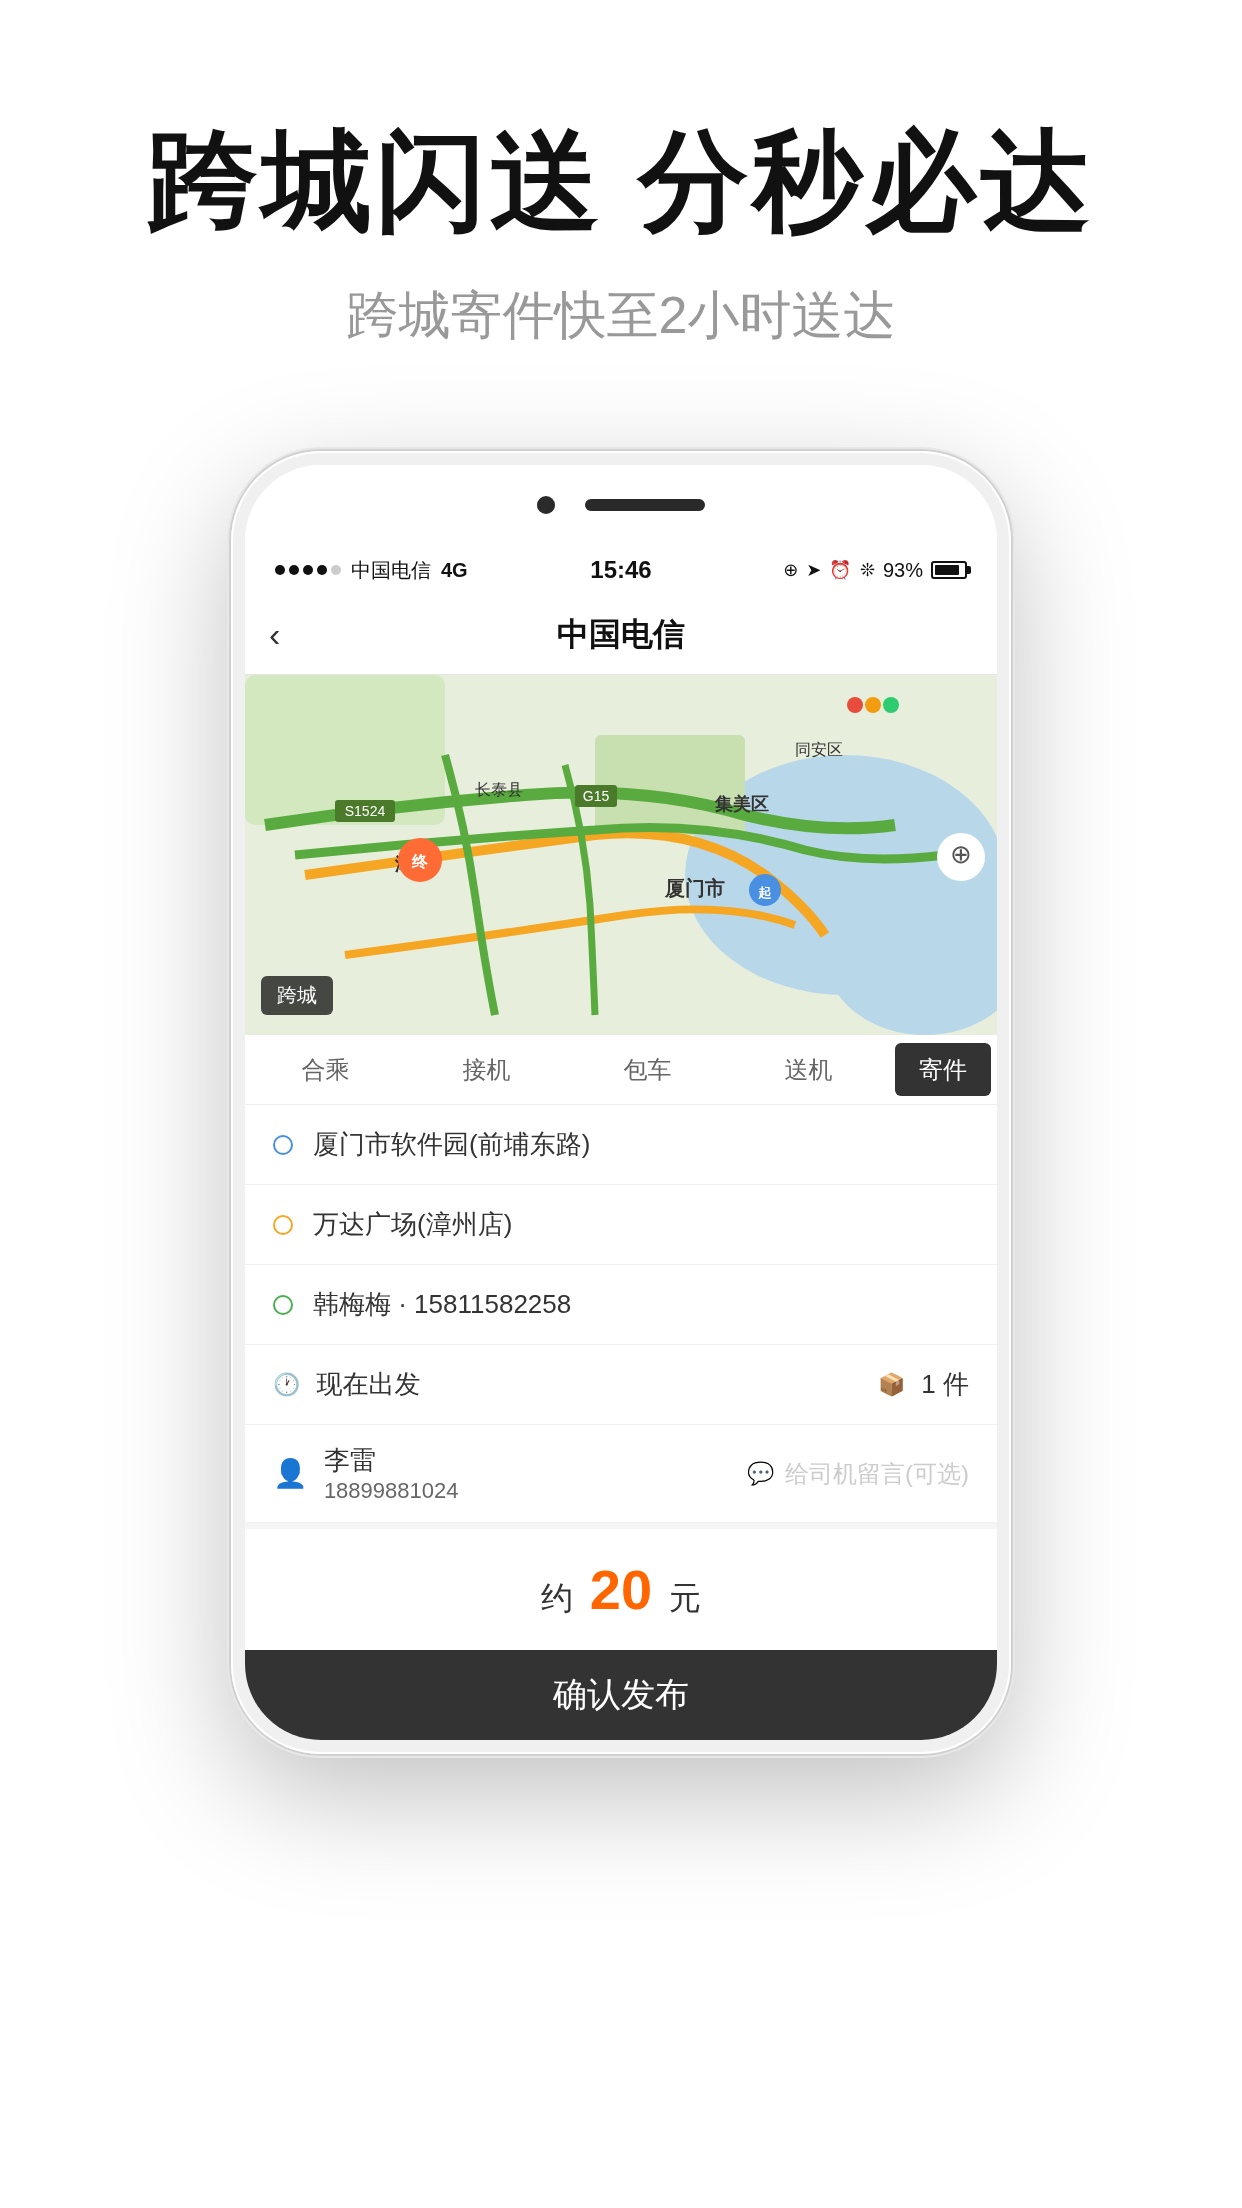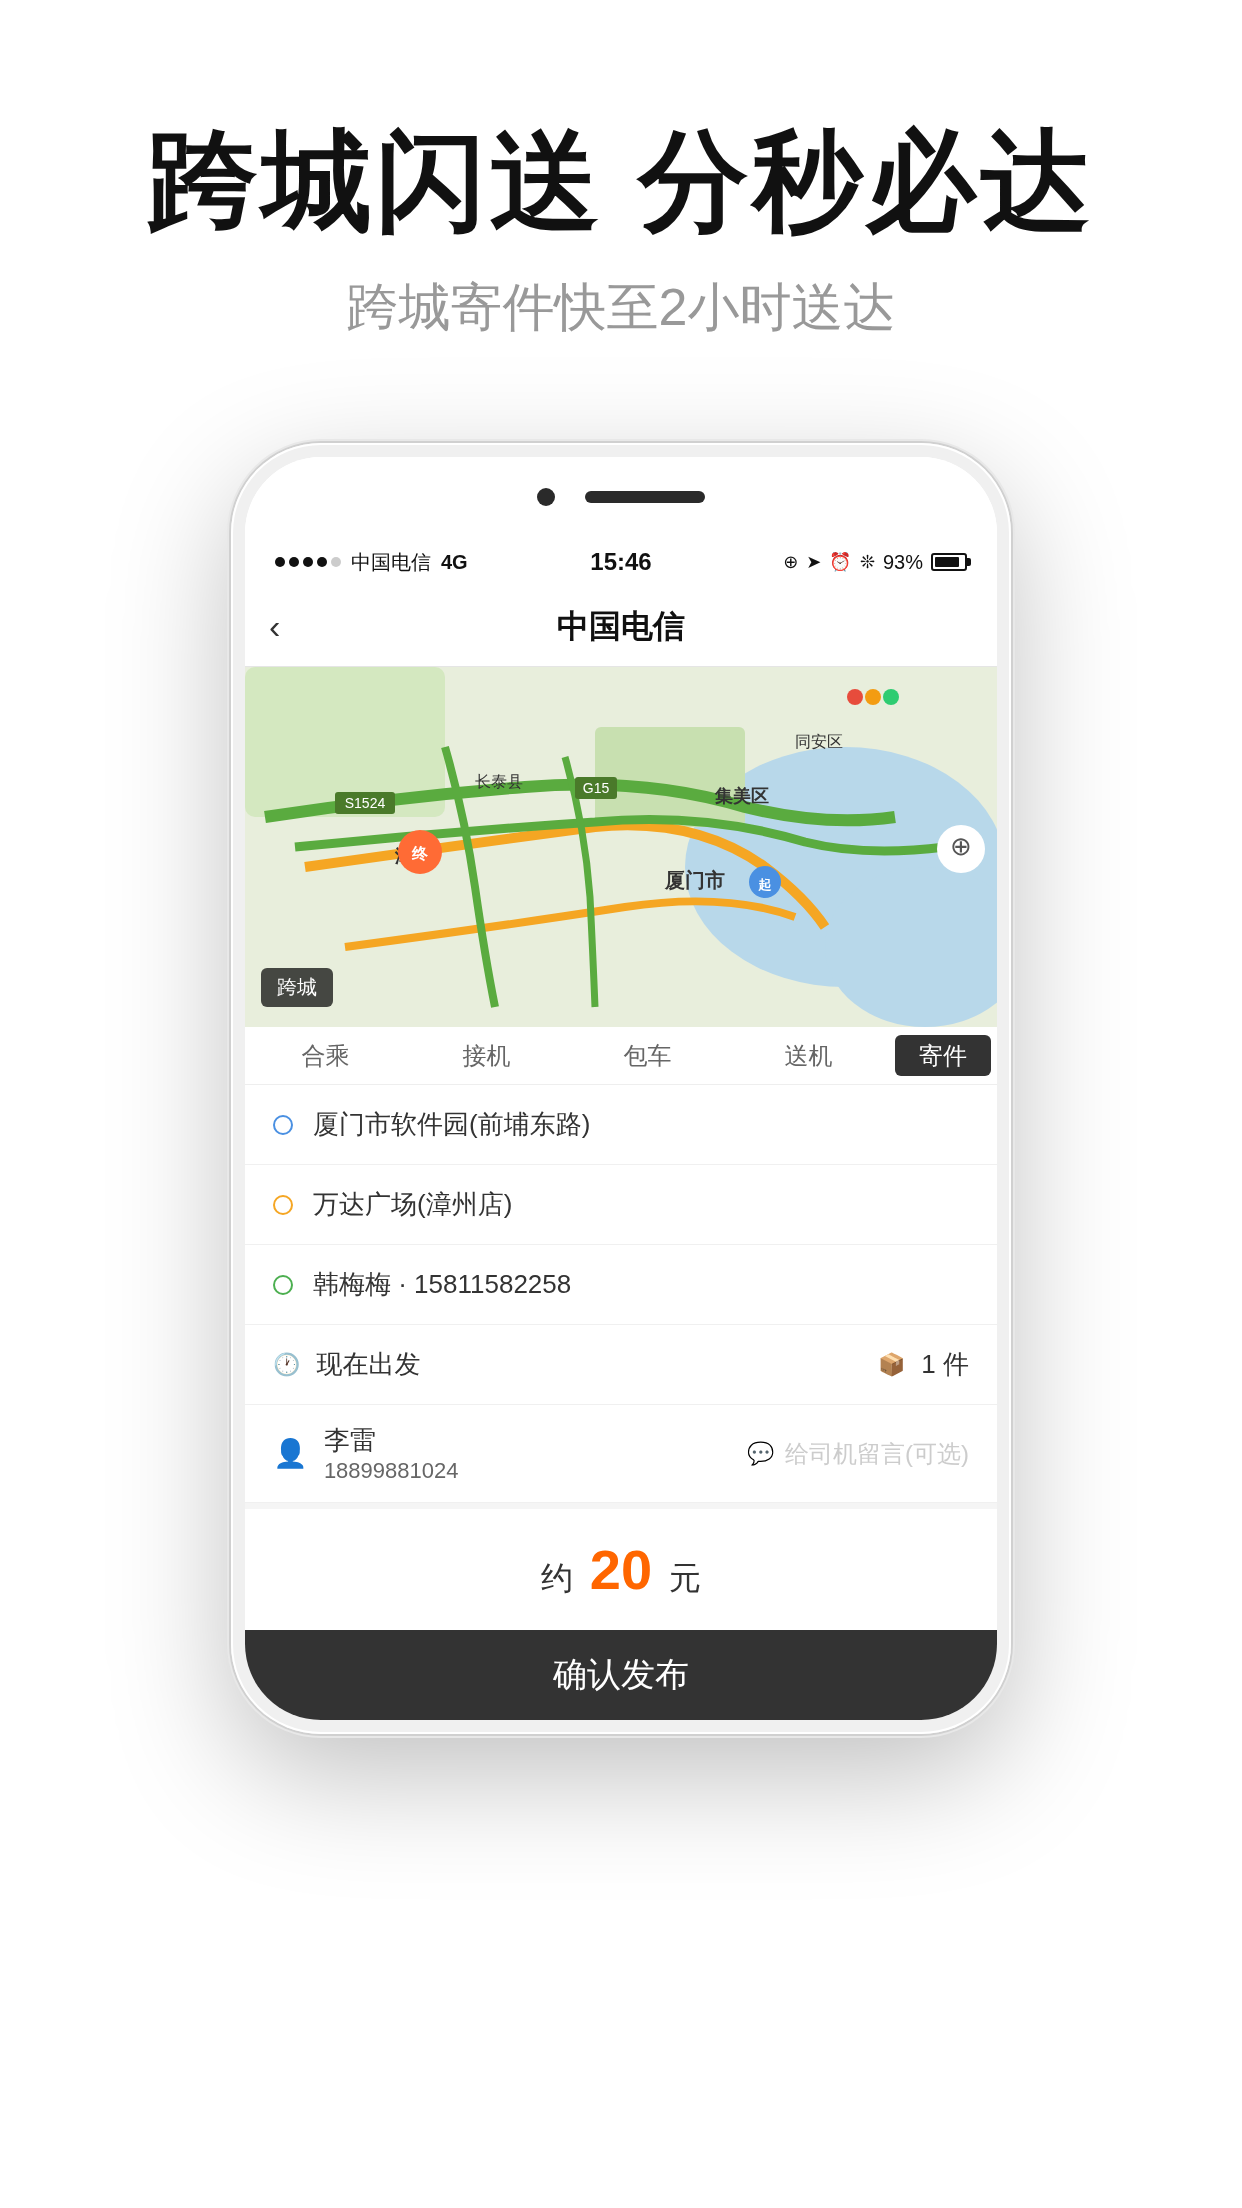--- a/index.html
+++ b/index.html
@@ -16,21 +16,21 @@
     .hero-section {
       padding: 120px 80px 40px 80px;
       text-align: center;
     }
     .hero-title {
       font-size: 110px;
       font-weight: 900;
       color: #111111;
       letter-spacing: 4px;
       line-height: 1.1;
-      margin-bottom: 32px;
+      margin-bottom: 40px;
     }
     .hero-subtitle {
       font-size: 52px;
       color: #999999;
       font-weight: 400;
     }
 
     
     .phone-container {
       display: flex;
@@ -167,21 +167,21 @@
       background: rgba(0,0,0,0.7);
       color: white;
       font-size: 20px;
       padding: 6px 16px;
       border-radius: 6px;
     }
 
     
     .tab-bar {
       background: #ffffff;
-      height: 58px;
+      height: 70px;
       display: flex;
       align-items: center;
       border-bottom: 1px solid #eee;
     }
     .tab-item {
       flex: 1;
       text-align: center;
       font-size: 24px;
       color: #666;
       height: 100%;

